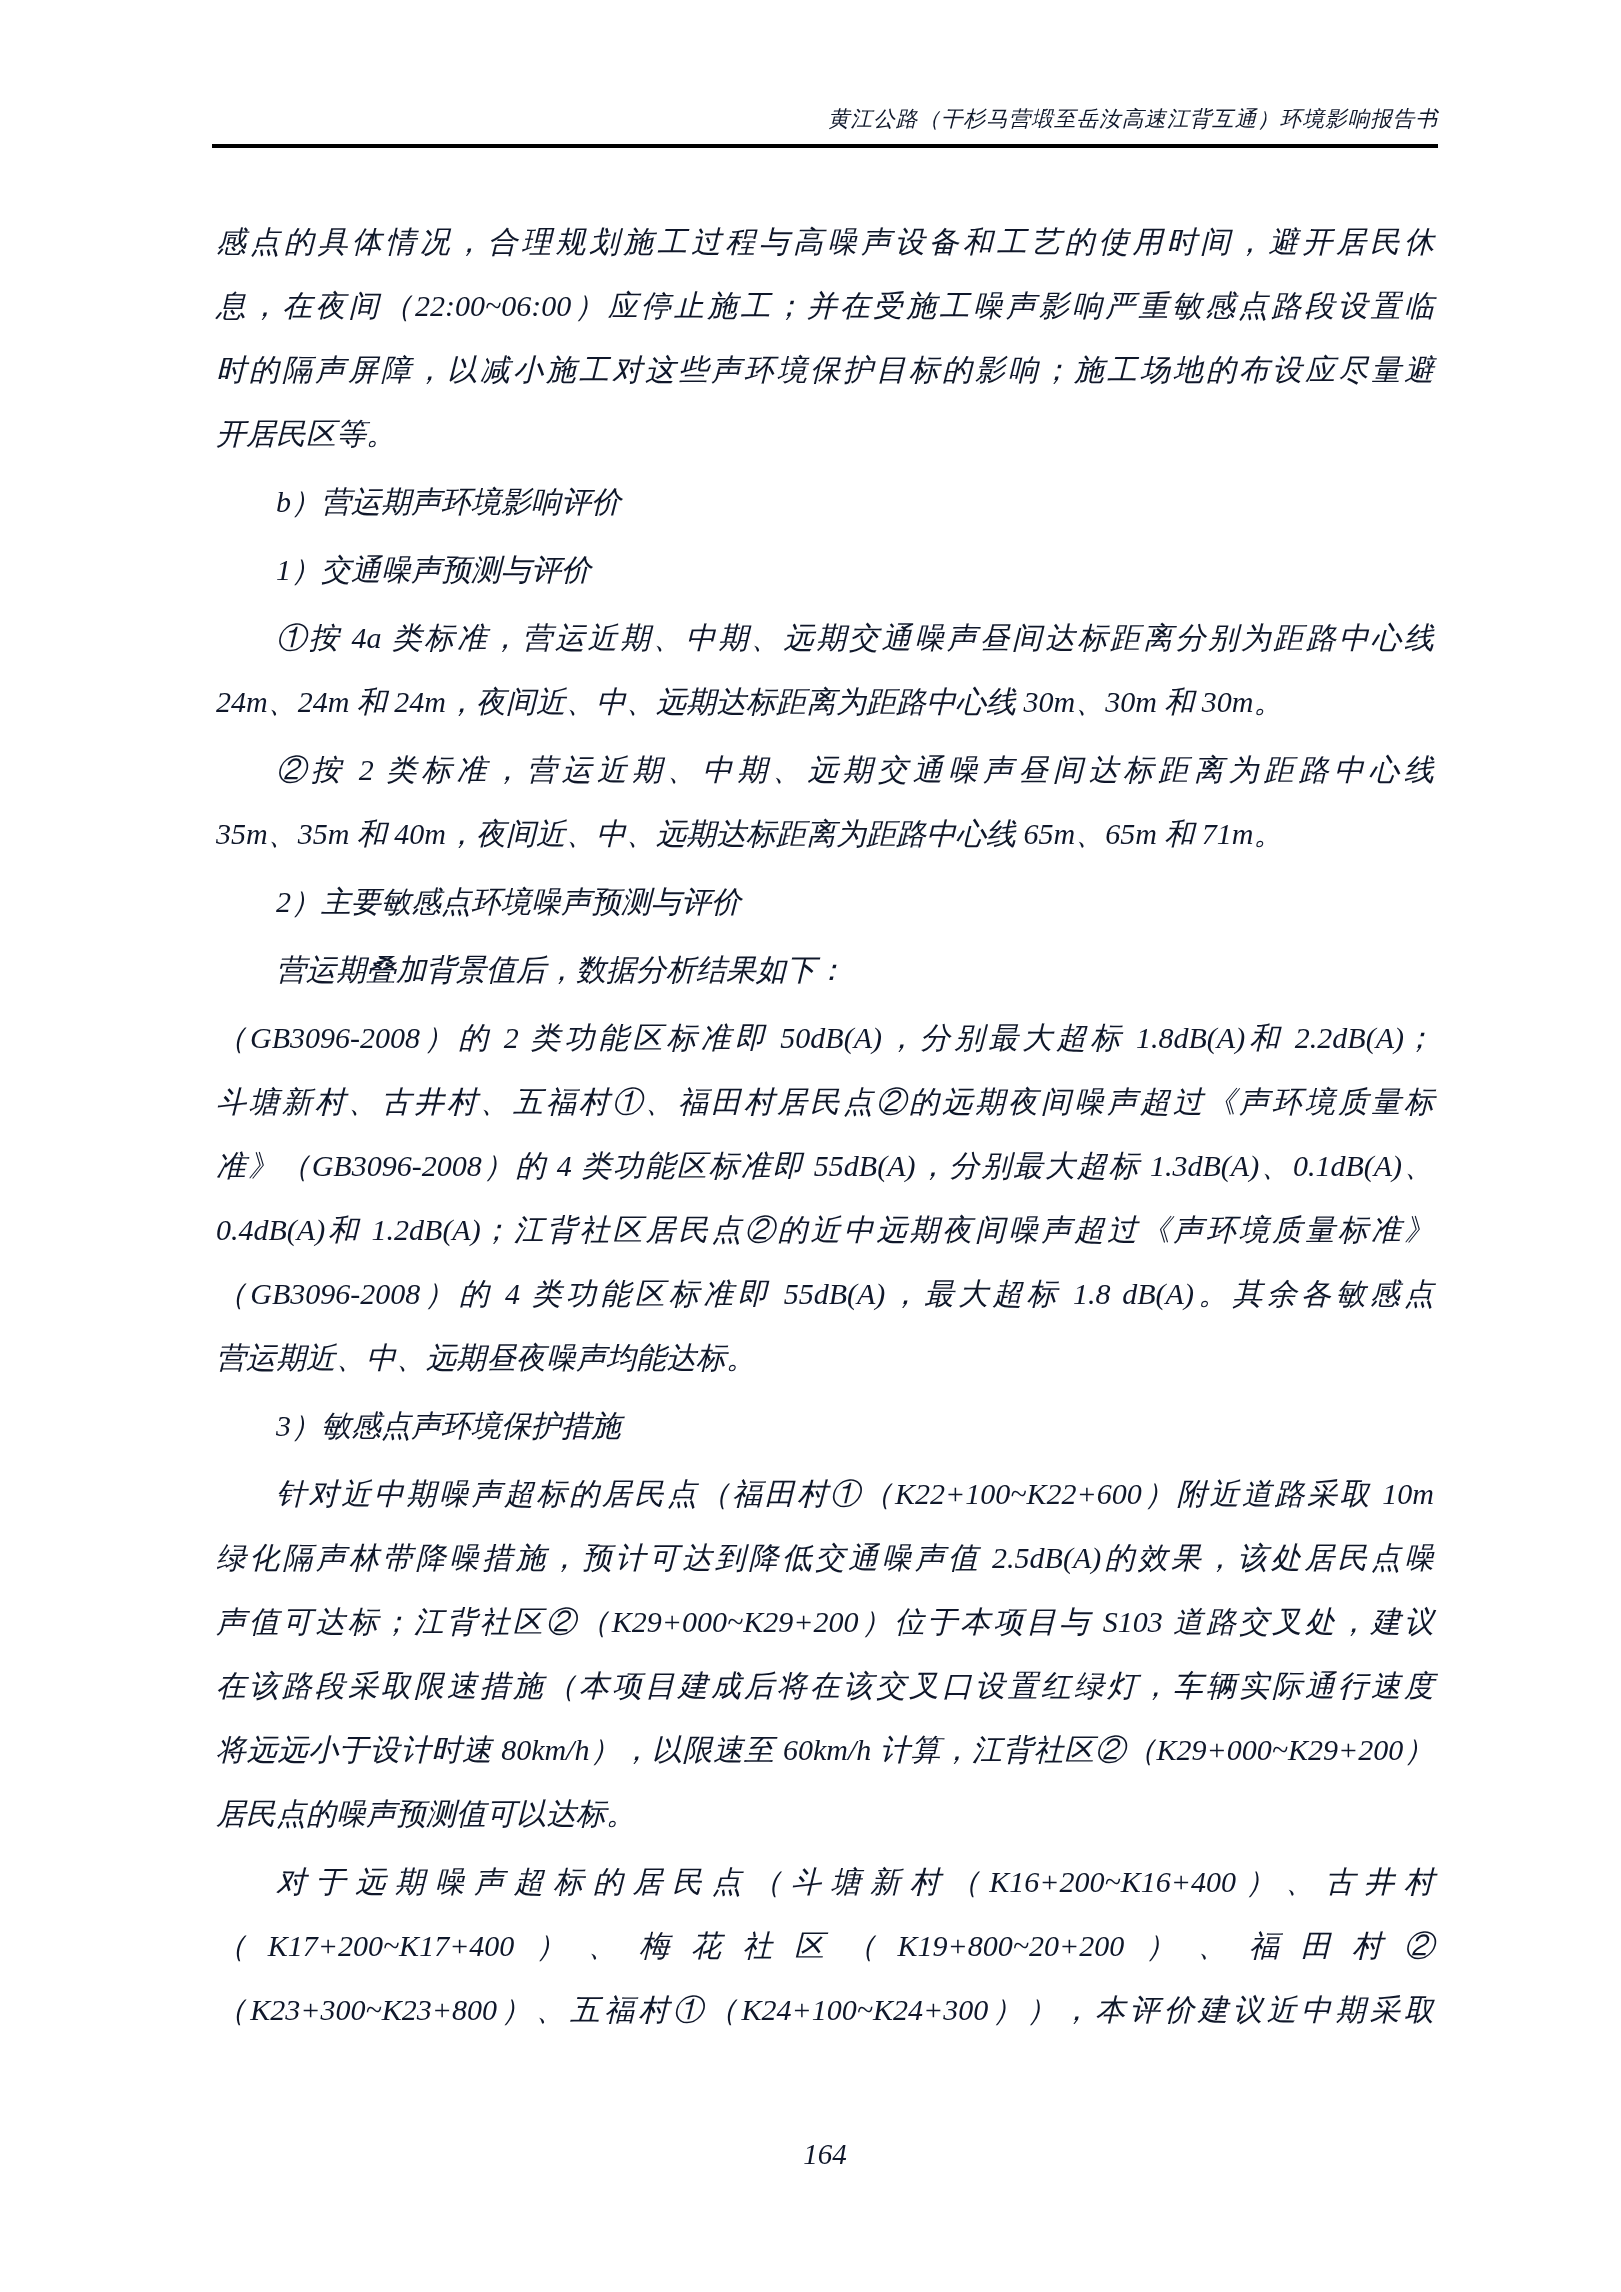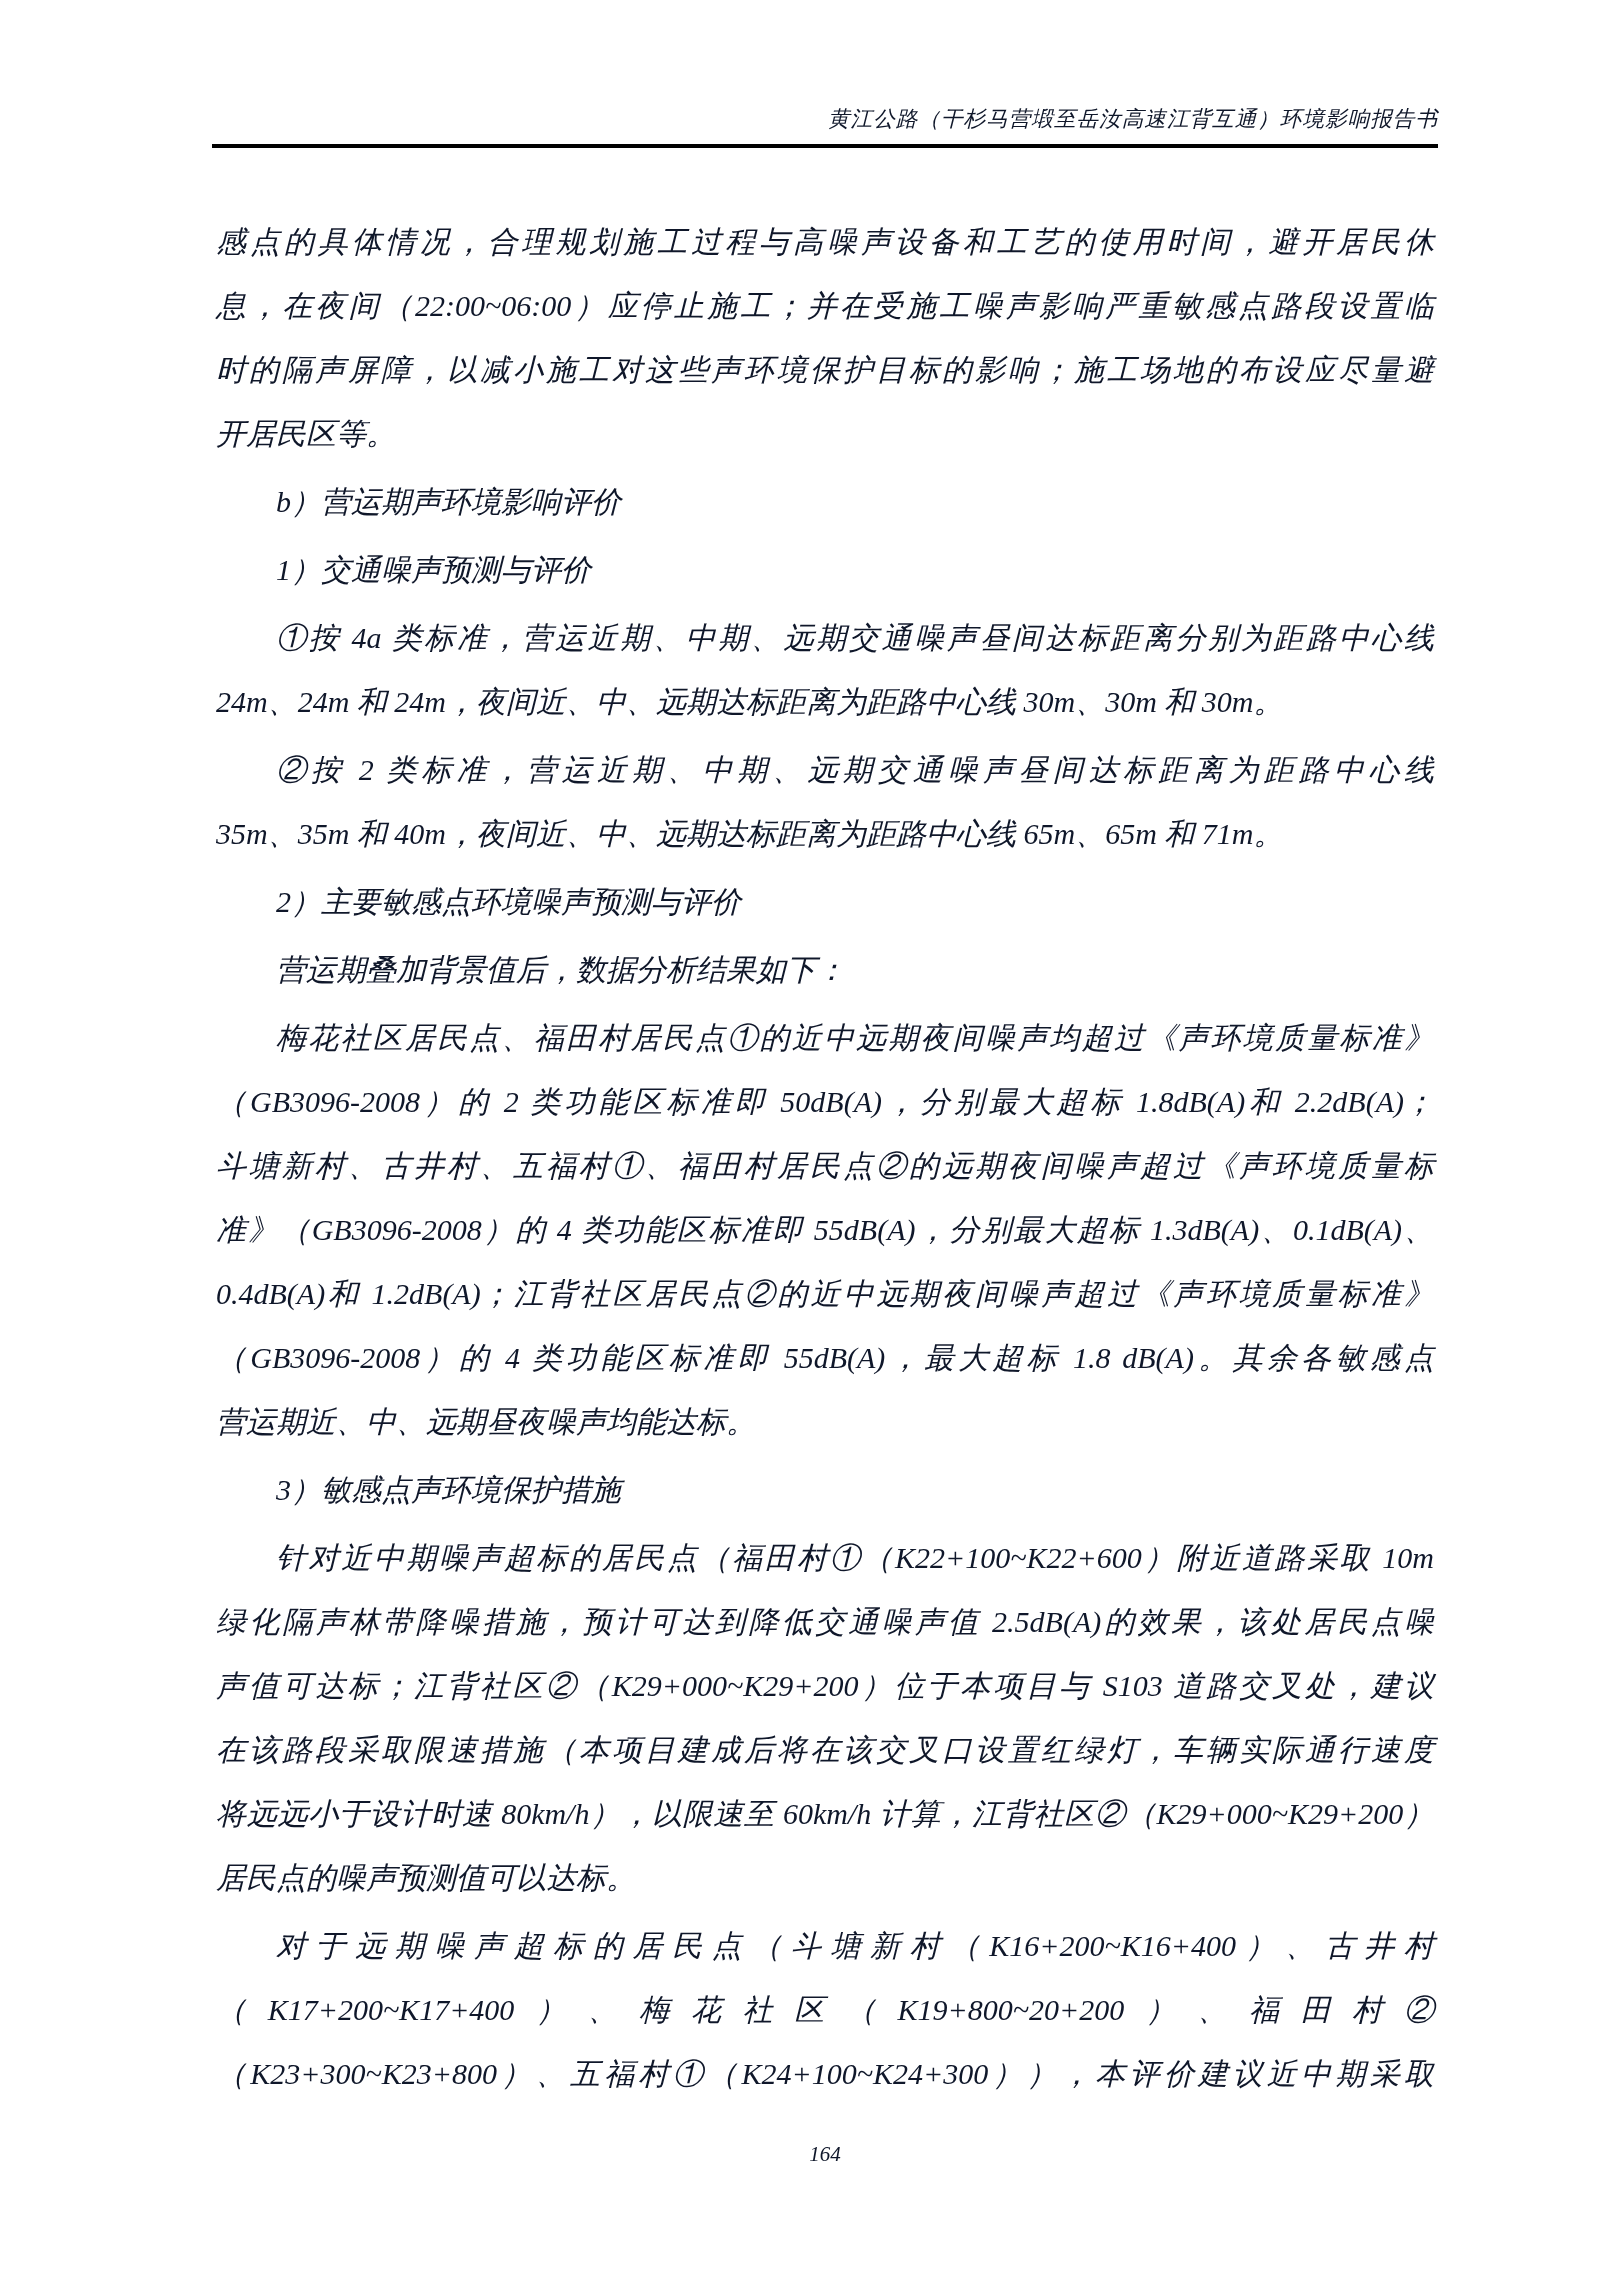--- a/index.html
+++ b/index.html
@@ -63,21 +63,21 @@
 
   
   .doc-footer {
     position: absolute;
     top: 2133px;
     left: 212px;
     width: 1226px;
     height: 43px;
     line-height: 43px;
     text-align: center;
-    font-size: 21px;
+    font-size: 29px;
   }
 </style>
 </head>
 <body>
 
 <div class="page">
 
   <div class="doc-header">黄江公路（干杉马营塅至岳汝高速江背互通）环境影响报告书</div>
 
   <div class="header-rule"></div>
@@ -103,21 +103,20 @@
         <div class="text-line just ind">②按 2 类标准，营运近期、中期、远期交通噪声昼间达标距离为距路中心线</div>
         <div class="text-line">35m、35m 和 40m，夜间近、中、远期达标距离为距路中心线 65m、65m 和 71m。</div>
       </div>
       <div class="paragraph">
         <div class="text-line ind">2）主要敏感点环境噪声预测与评价</div>
       </div>
       <div class="paragraph">
         <div class="text-line ind">营运期叠加背景值后，数据分析结果如下：</div>
       </div>
       <div class="paragraph">
-        <div class="text-line just ind">梅花社区居民点、福田村居民点①的近中远期夜间噪声均超过《声环境质量标准》</div>
         <div class="text-line just">（GB3096-2008）的 2 类功能区标准即 50dB(A)，分别最大超标 1.8dB(A)和 2.2dB(A)；</div>
         <div class="text-line just">斗塘新村、古井村、五福村①、福田村居民点②的远期夜间噪声超过《声环境质量标</div>
         <div class="text-line just">准》（GB3096-2008）的 4 类功能区标准即 55dB(A)，分别最大超标 1.3dB(A)、0.1dB(A)、</div>
         <div class="text-line just">0.4dB(A)和 1.2dB(A)；江背社区居民点②的近中远期夜间噪声超过《声环境质量标准》</div>
         <div class="text-line just">（GB3096-2008）的 4 类功能区标准即 55dB(A)，最大超标 1.8 dB(A)。其余各敏感点</div>
         <div class="text-line">营运期近、中、远期昼夜噪声均能达标。</div>
       </div>
       <div class="paragraph">
         <div class="text-line ind">3）敏感点声环境保护措施</div>
       </div>

